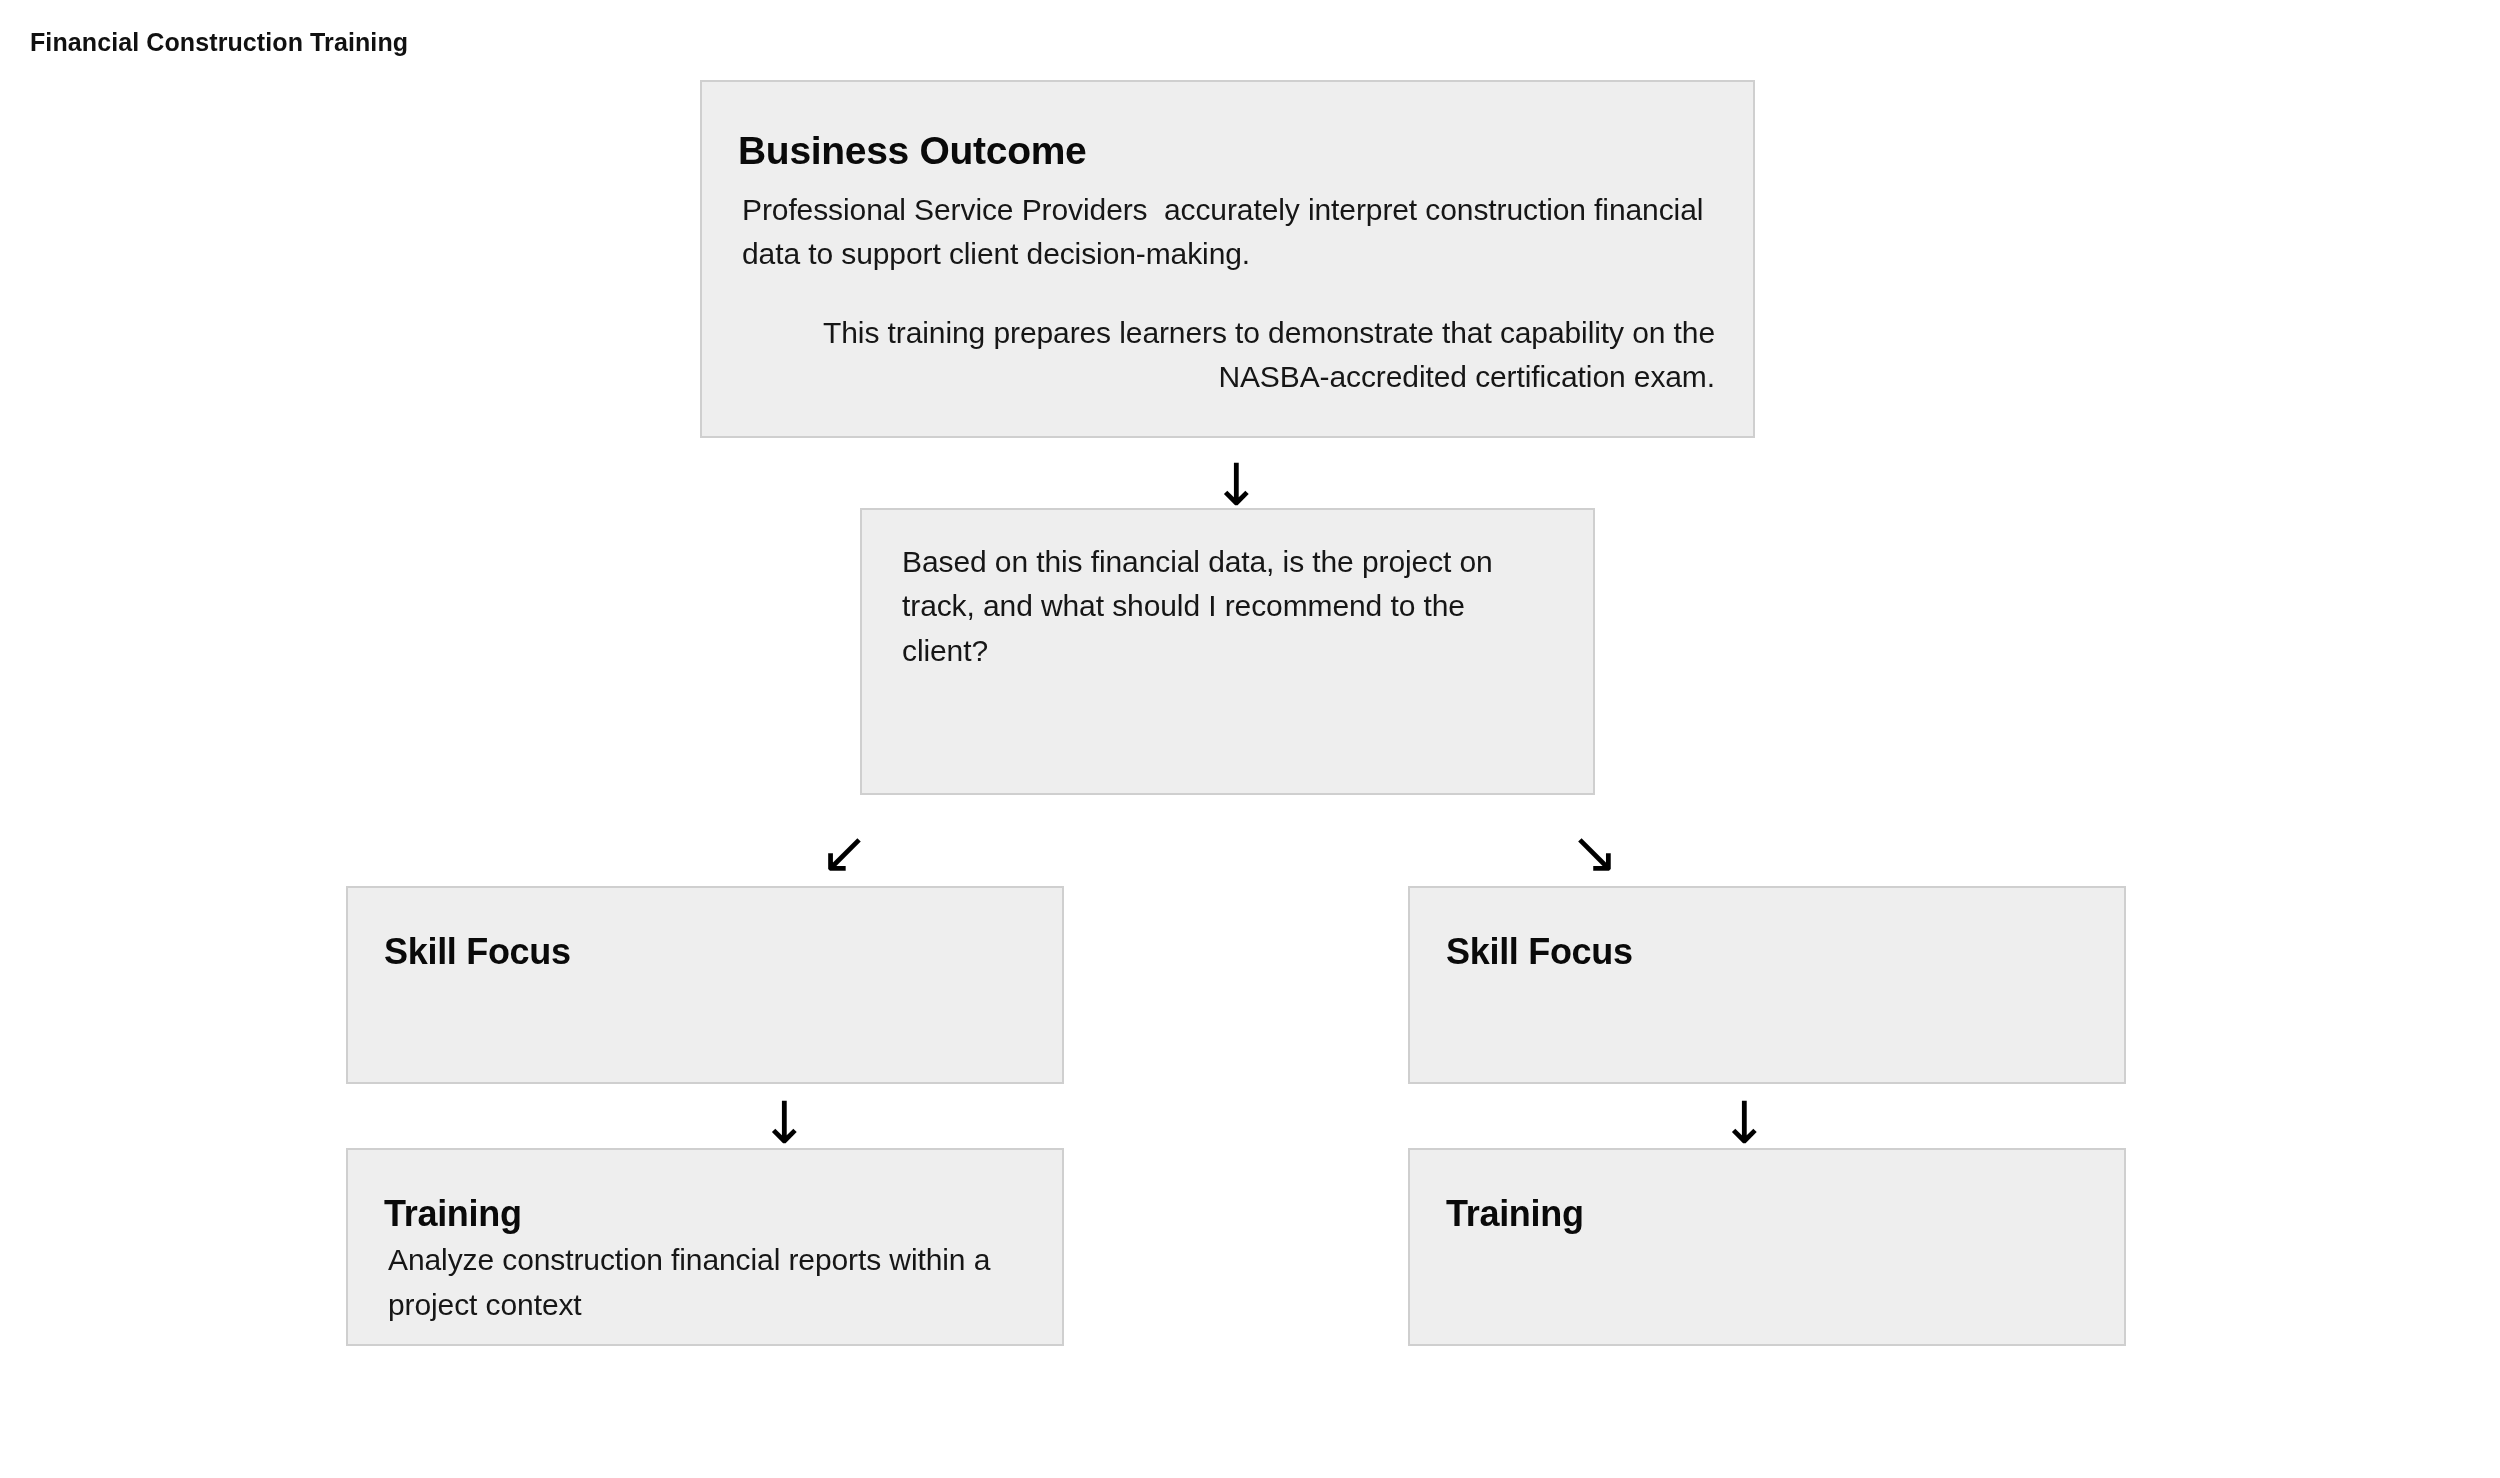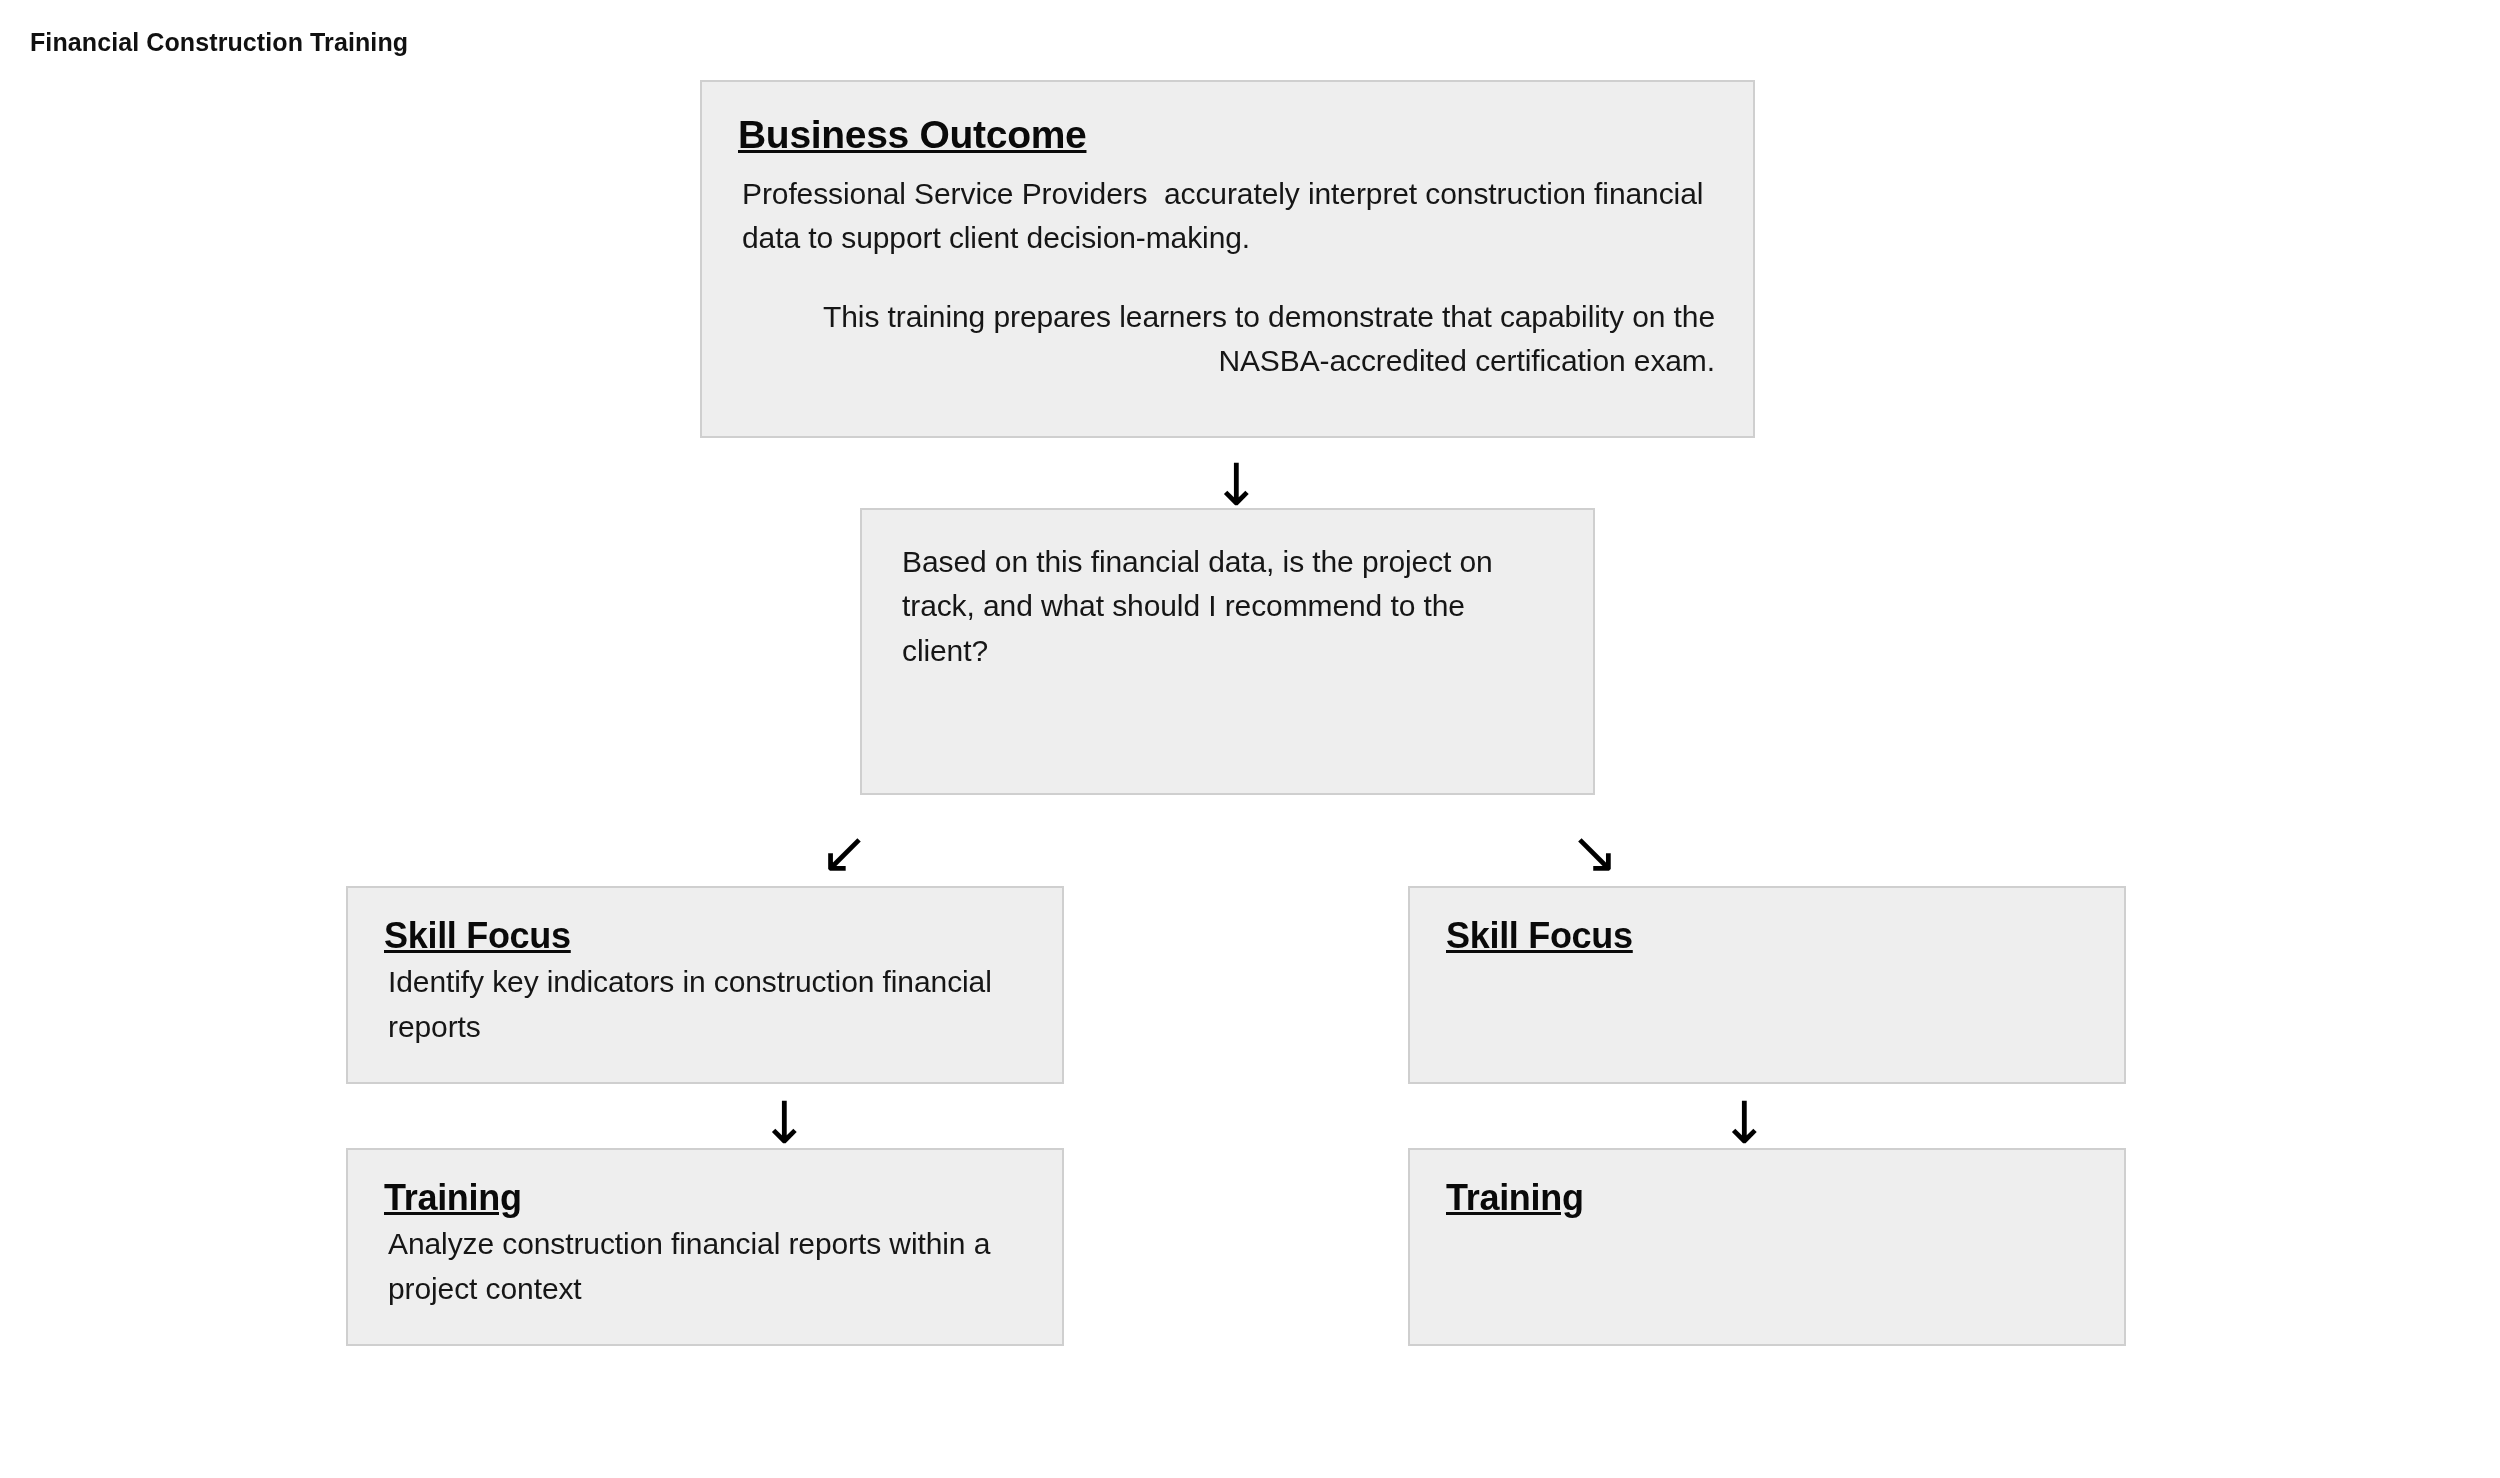--- a/index.html
+++ b/index.html
@@ -53,22 +53,21 @@
     background: #eeeeee;
     border: 2px solid #cfcfcf;
     padding: 26px 34px 26px 36px;
   }
   .node .node-title {
     font-size: 37px;
     font-weight: bold;
     color: #0a0a0a;
     letter-spacing: -0.3px;
     line-height: 1.15;
-    margin: 1px 0 10px 0;
-    text-decoration: underline;
+    margin: 17px 0 10px 0;
   }
   .node .node-body {
     font-size: 30px;
     color: #161616;
     line-height: 1.48;
     letter-spacing: -0.1px;
     margin: 4px;
     white-space: pre-wrap;
   }
   .node .node-body + .node-body {
@@ -180,21 +179,20 @@
     <div class="node" id="node-key-decision">
       <p class="node-body">Based on this financial data, is the project on track, and what should I recommend to the client?</p>
     </div>
 
     <div class="arrow" id="arrow-decision-to-left-skill">↙</div>
 
     <div class="arrow" id="arrow-decision-to-right-skill">↘</div>
 
     <div class="node" id="node-skill-focus-left">
       <p class="node-title">Skill Focus</p>
-      <p class="node-body">Identify key indicators in construction financial reports</p>
     </div>
 
     <div class="arrow" id="arrow-left-skill-to-training">↓</div>
 
     <div class="node" id="node-training-left">
       <p class="node-title">Training</p>
       <p class="node-body">Analyze construction financial reports within a project context</p>
     </div>
 
     <div class="node" id="node-skill-focus-right">

